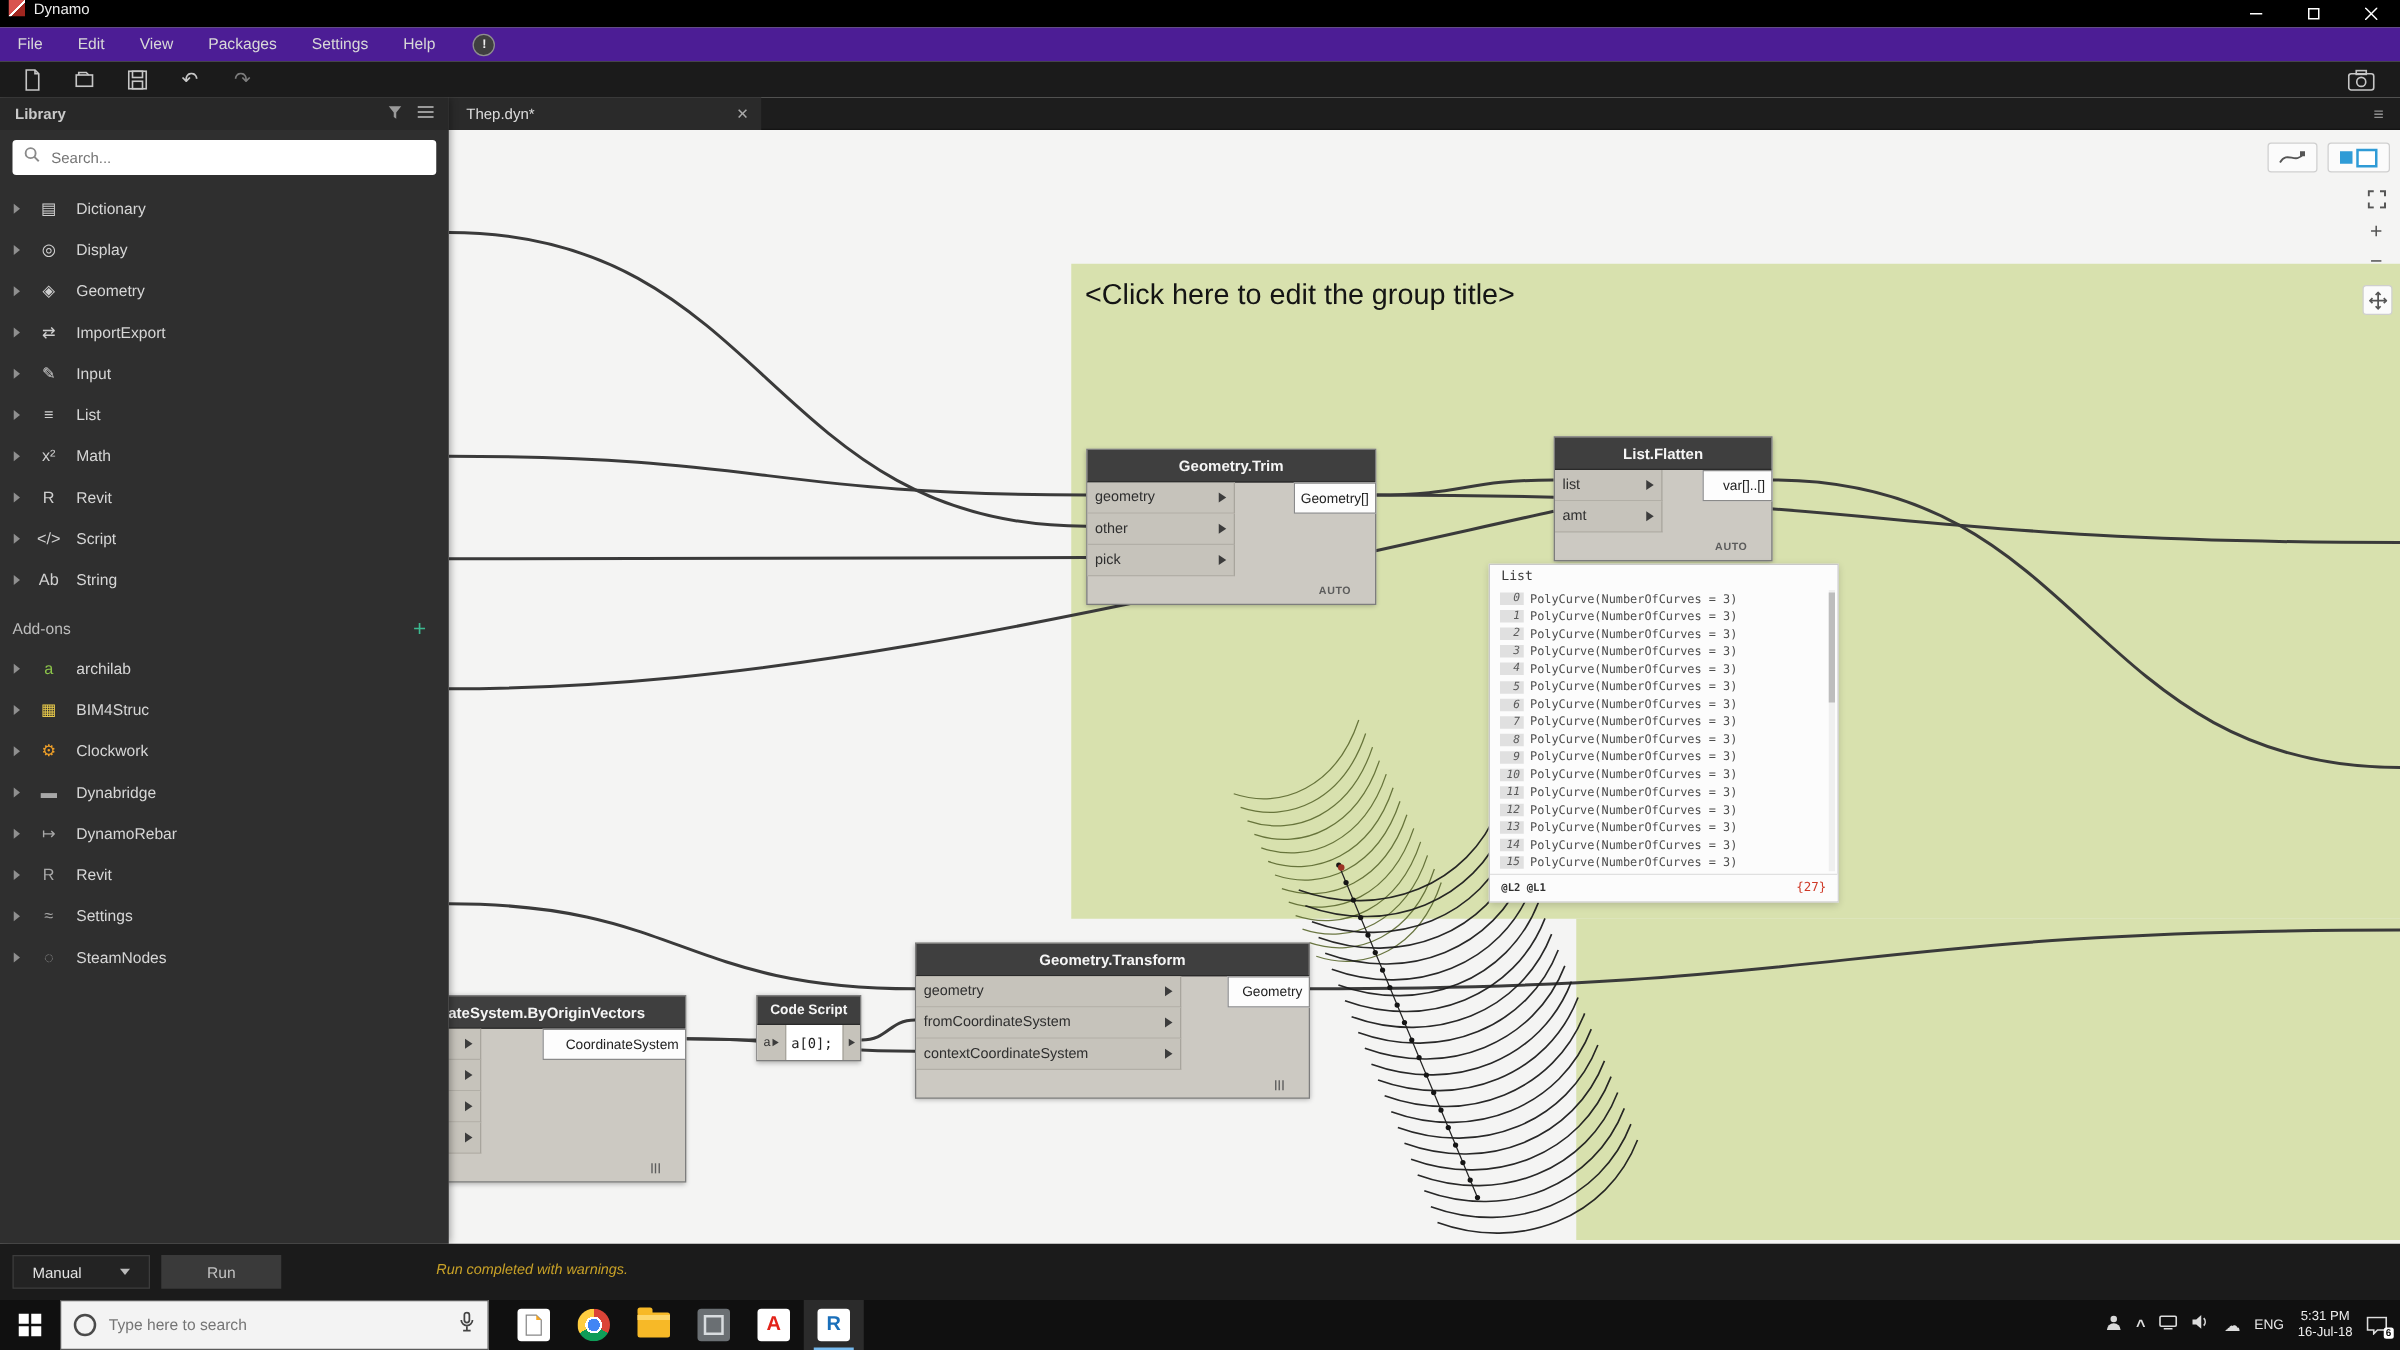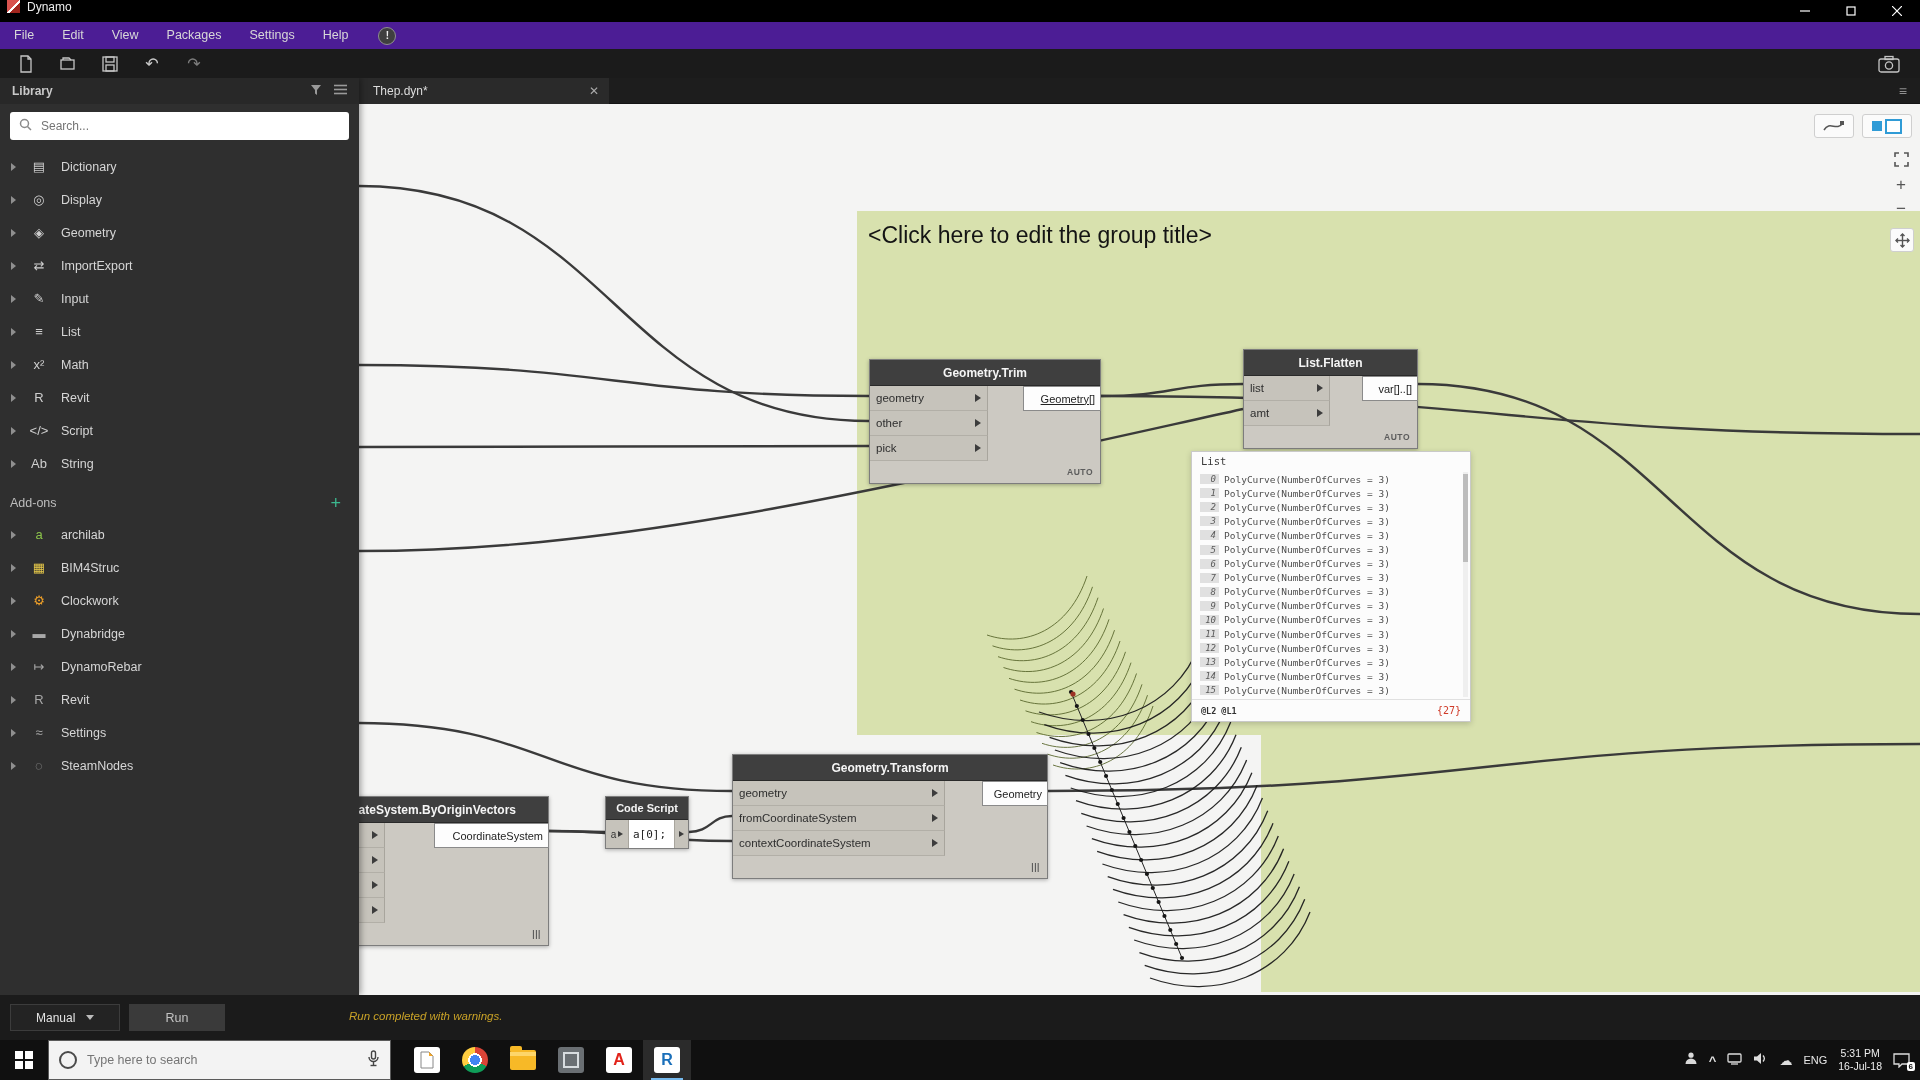--- a/index.html
+++ b/index.html
@@ -54,21 +54,21 @@
   
   .node{position:absolute;z-index:5;border:1px solid #7d7d7d;background:#ccc9c2;box-shadow:0 1px 4px rgba(0,0,0,.3);box-sizing:border-box;}
   .nhead{height:25px;background:#3f3f3f;color:#f5f5f5;font-weight:bold;font-size:12px;display:flex;align-items:center;justify-content:center;border-bottom:1px solid #2a2a2a;white-space:nowrap;overflow:hidden;}
   .nhead.right-title{justify-content:flex-end;padding-right:32px;}
   .nrows{position:relative;}
   .nrow{height:25px;display:flex;align-items:center;}
   .pbox{height:100%;display:flex;align-items:center;background:#c6c3bb;border-bottom:1px solid #b2afa7;border-right:1px solid #a8a59d;padding:0 6px;box-sizing:border-box;width:var(--pb);}
   .plabel{font-size:11.5px;color:#2e2e2e;flex:1;white-space:nowrap;overflow:hidden;}
   .chev{width:0;height:0;border-left:6px solid #3c3c3c;border-top:4px solid transparent;border-bottom:4px solid transparent;margin-left:6px;flex:none;}
   .nout{position:absolute;background:#fdfdfd;border:1px solid #8a8a8a;font-size:11px;color:#222;display:flex;align-items:center;justify-content:flex-end;padding:0 5px;box-sizing:border-box;height:25px;white-space:nowrap;}
-  .nfoot{height:22px;display:flex;align-items:center;justify-content:flex-end;padding:0 7px;font-size:8.5px;font-weight:bold;color:#5c5c5c;letter-spacing:.5px;}
+  .nfoot{height:22px;display:flex;align-items:center;justify-content:flex-end;padding:0 19px;font-size:8.5px;font-weight:bold;color:#5c5c5c;letter-spacing:.5px;}
 
   .codeblock .nhead{height:22px;font-size:11px;}
   .cbbody{height:28px;background:#fff;display:flex;align-items:stretch;}
   .cb-l,.cb-r{background:#c6c3bb;display:flex;align-items:center;justify-content:center;}
   .cb-l{width:22px;border-right:1px solid #a8a59d;gap:2px;}
   .cb-r{width:13px;border-left:1px solid #a8a59d;}
   .cb-l .lbl{font-size:10px;color:#333;}
   .cb-code{flex:1;display:flex;align-items:center;padding:0 4px;font-family:"DejaVu Sans Mono",monospace;font-size:11px;color:#222;}
   .chev.small{border-left-width:5px;border-top-width:3px;border-bottom-width:3px;margin-left:0;}
 
@@ -89,21 +89,21 @@
   .vtoggle{position:absolute;top:10px;height:22px;background:#fbfbfb;border:1px solid #cfcfcf;border-radius:3px;z-index:7;display:flex;align-items:center;justify-content:center;gap:3px;}
   #vt1{left:1455px;width:38px;}
   #vt2{left:1503px;width:48px;}
   .vt-r1{width:10px;height:10px;background:#2f9bd6;display:inline-block;}
   .vt-r2{width:13px;height:11px;border:2px solid #2f9bd6;background:#fff;display:inline-block;}
   .zbtn{position:absolute;left:1531px;width:22px;height:22px;color:#555;display:flex;align-items:center;justify-content:center;font-size:17px;z-index:7;}
   .zbtn.boxed{background:#fbfbfb;border:1px solid #cfcfcf;border-radius:3px;}
 
   
   .runbar{position:absolute;left:0;right:0;top:995px;height:45px;background:#1b1b1b;z-index:15;}
-  .mode-select{position:absolute;left:10px;top:9px;width:110px;height:27px;background:#232323;border:1px solid #3c3c3c;color:#e3e3e3;font-size:12px;display:flex;align-items:center;padding:0 25px;box-sizing:border-box;}
+  .mode-select{position:absolute;left:10px;top:9px;width:110px;height:27px;background:#232323;border:1px solid #3c3c3c;color:#e3e3e3;font-size:12px;display:flex;align-items:center;padding:0 15px;box-sizing:border-box;}
   .mode-caret{margin-left:auto;width:0;height:0;border-top:5px solid #bbb;border-left:4px solid transparent;border-right:4px solid transparent;}
   .run-btn{position:absolute;left:129px;top:9px;width:96px;height:27px;background:#3a3a3a;color:#c2c2c2;font-size:12.5px;display:flex;align-items:center;justify-content:center;}
   .run-status{position:absolute;left:349px;top:15px;font-size:11.5px;font-style:italic;color:#c9a227;}
 
   
   .taskbar{position:absolute;left:0;right:0;top:1040px;height:40px;background:#101010;z-index:20;display:flex;align-items:center;}
   .start{width:48px;height:40px;display:flex;align-items:center;justify-content:center;}
   .win-logo{display:grid;grid-template-columns:8px 8px;grid-template-rows:8px 8px;gap:1.5px;}
   .win-logo span{background:#fff;}
   .tb-search{width:343px;height:40px;background:#f3f3f3;display:flex;align-items:center;padding:0 10px;gap:8px;box-sizing:border-box;border:1px solid #5a5a5a;}
@@ -501,21 +501,21 @@
                 <span class="plabel">other</span>
                 <span class="chev"></span>
               </div>
             </div>
           <div class="nrow">
               <div class="pbox">
                 <span class="plabel">pick</span>
                 <span class="chev"></span>
               </div>
             </div>
-          <div class="nout" style="top:0;right:-1px;width:78px;text-decoration:underline;">Geometry[]</div>
+          <div class="nout" style="top:0;right:-1px;width:66px;">Geometry[]</div>
         </div>
         <div class="nfoot">
             <span>AUTO</span>
           </div>
       </div>
 
       <div class="node" style="left:884px;top:245px;width:175px;--pb:86px;">
         <div class="nhead">List.Flatten</div>
         <div class="nrows">
           <div class="nrow">

